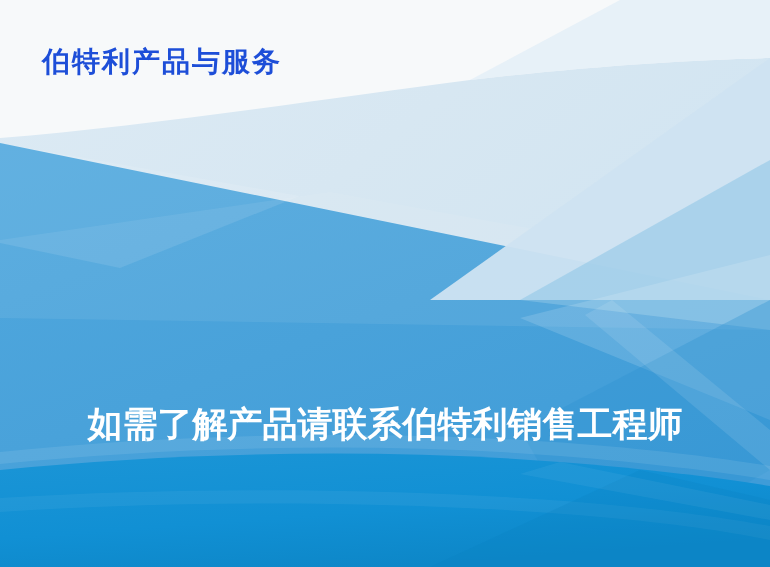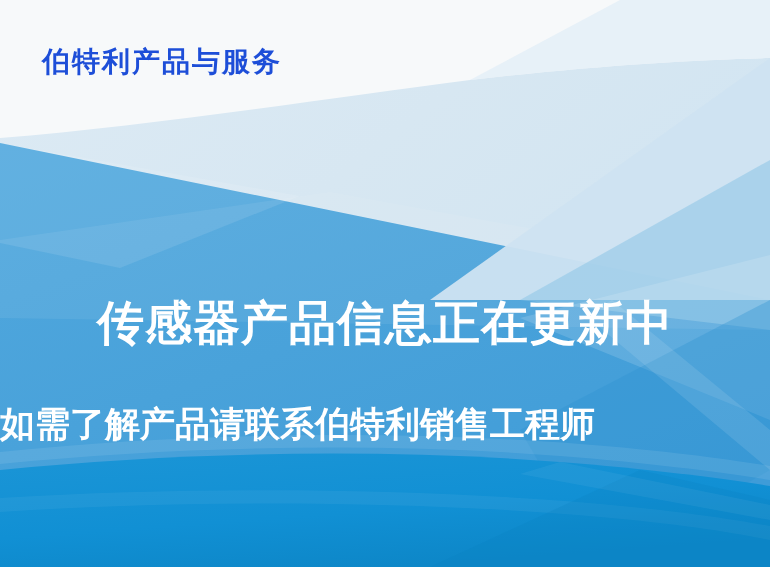--- a/index.html
+++ b/index.html
@@ -61,20 +61,21 @@
     color: #ffffff;
     white-space: nowrap;
     line-height: 1.15;
   }
 
   .subline {
     position: absolute;
     left: 0;
     right: 0;
     top: 404px;
+    text-align: center;
     font-size: 35px;
     font-weight: bold;
     letter-spacing: 0px;
     color: #ffffff;
     white-space: nowrap;
     line-height: 1.15;
   }
 </style>
 </head>
 <body>
@@ -130,19 +131,18 @@
 
     <path fill="#0a7fbe" opacity="0.22" d="M640,470 L770,500 L770,567 L430,567 Z"></path>
 
     <path fill="#ffffff" opacity="0.05" d="M560,462 L770,505 L770,520 L520,474 Z"></path>
   </svg>
 
   <div id="text-layer">
 
     <div class="brand-title">伯特利产品与服务</div>
 
-    <div class="headline">传感器产品信息正在更新中</div>
 
     <div class="subline">如需了解产品请联系伯特利销售工程师</div>
 
   </div>
 
 </div>
 
 </body></html>

